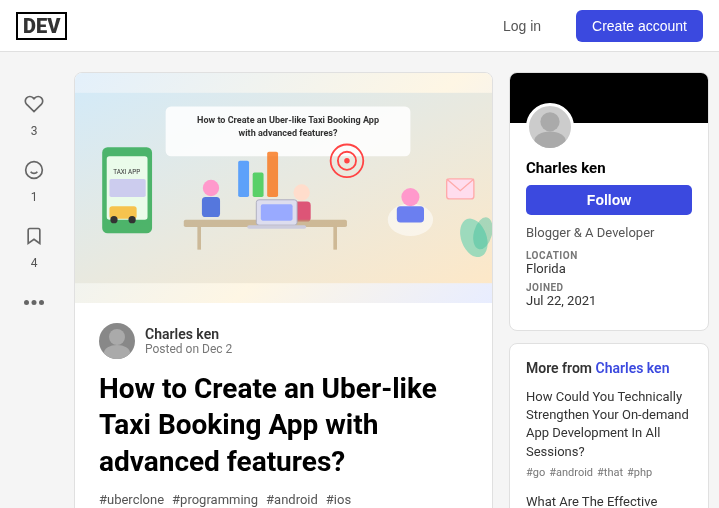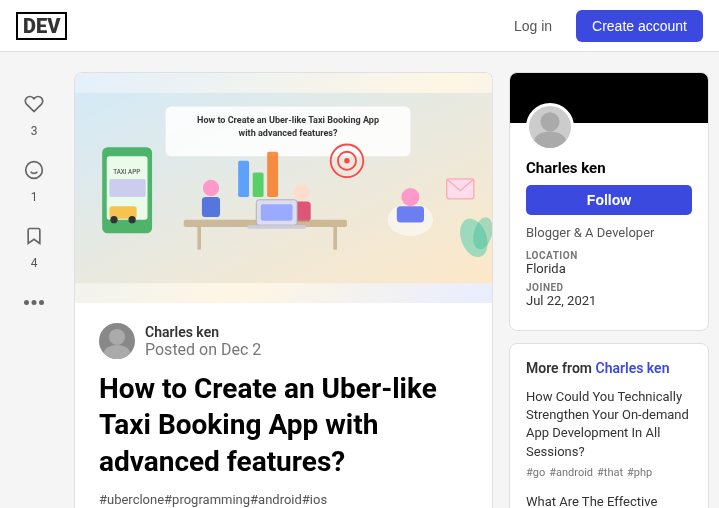--- a/index.html
+++ b/index.html
@@ -6,21 +6,21 @@
     body { font-family: -apple-system, BlinkMacSystemFont, 'Segoe UI', Roboto, sans-serif; background: #f5f5f5; color: #333; font-size: 14px; }
 
     
     .header {
       background: #fff;
       border-bottom: 1px solid #e0e0e0;
       height: 52px;
       display: flex;
       align-items: center;
       padding: 0 16px;
-      gap: 12px;
+      gap: 23px;
       position: fixed;
       top: 0; left: 0; right: 0;
       z-index: 100;
     }
     .logo {
       font-weight: 900;
       font-size: 20px;
       border: 2px solid #000;
       padding: 2px 5px;
       line-height: 1;
@@ -136,32 +136,33 @@
       overflow: hidden;
       flex-shrink: 0;
     }
     .author-avatar svg { width: 100%; height: 100%; }
     .author-name {
       font-weight: 600;
       font-size: 14px;
       color: #333;
     }
     .posted-date {
-      font-size: 16px;
+      font-size: 12px;
       color: #777;
     }
     .article-title {
       font-size: 28px;
       font-weight: 700;
       line-height: 1.3;
       margin-bottom: 12px;
       color: #000;
     }
     .tags-row {
       display: flex;
+      gap: 8px;
       flex-wrap: wrap;
       margin-bottom: 16px;
     }
     .tag {
       color: #555;
       font-size: 13px;
       cursor: pointer;
       text-decoration: none;
     }
 

